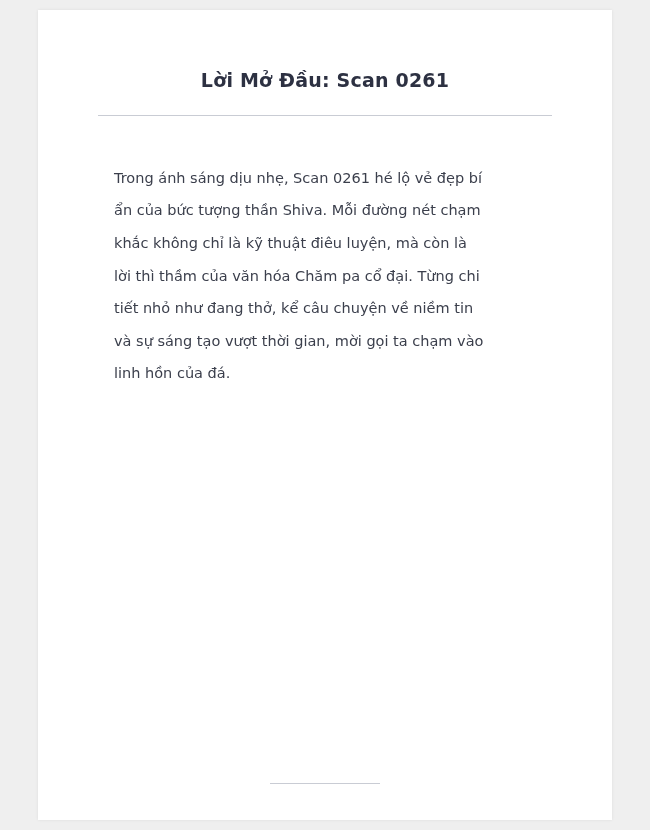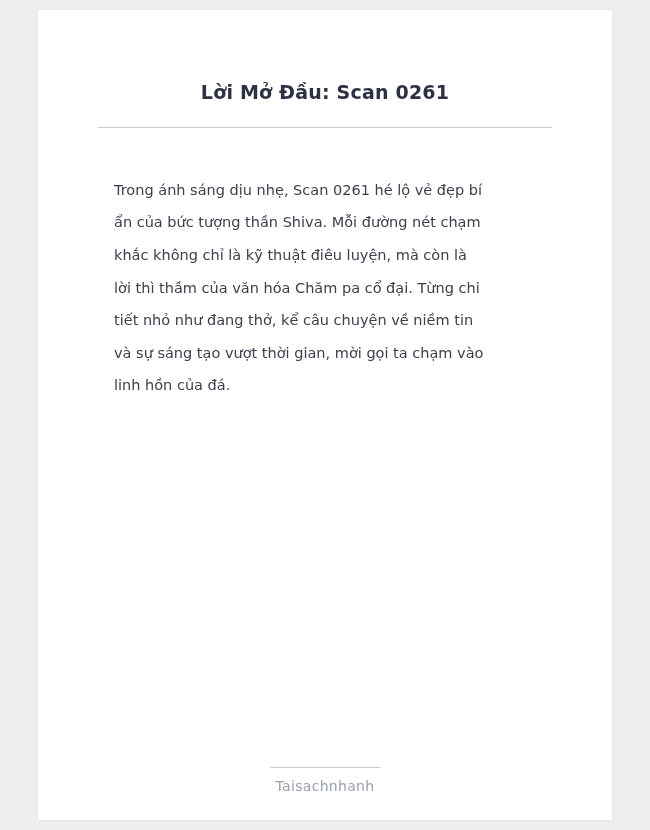--- a/index.html
+++ b/index.html
@@ -17,21 +17,21 @@
     position: absolute;
     left: 38px;
     top: 10px;
     width: 574px;
     height: 810px;
     background: #ffffff;
     box-shadow: 0 0 3px rgba(0,0,0,0.08);
     box-sizing: border-box;
   }
   .doc-title {
-    margin: 12px;
+    margin: 0;
     padding: 58px 60px 0 60px;
     text-align: center;
     font-size: 19px;
     font-weight: bold;
     color: #2d3142;
     letter-spacing: 0.2px;
     line-height: 1.3;
   }
   .title-rule {
     margin: 22px 60px 0 60px;
@@ -80,16 +80,15 @@
   <div class="body-text">Trong ánh sáng dịu nhẹ, Scan 0261 hé lộ vẻ đẹp bí
 ẩn của bức tượng thần Shiva. Mỗi đường nét chạm
 khắc không chỉ là kỹ thuật điêu luyện, mà còn là
 lời thì thầm của văn hóa Chăm pa cổ đại. Từng chi
 tiết nhỏ như đang thở, kể câu chuyện về niềm tin
 và sự sáng tạo vượt thời gian, mời gọi ta chạm vào
 linh hồn của đá.</div>
 
   <div class="footer">
     <hr class="footer-rule">
-    <div class="footer-text">Taisachnhanh</div>
   </div>
 
 </div>
 
 </body></html>

